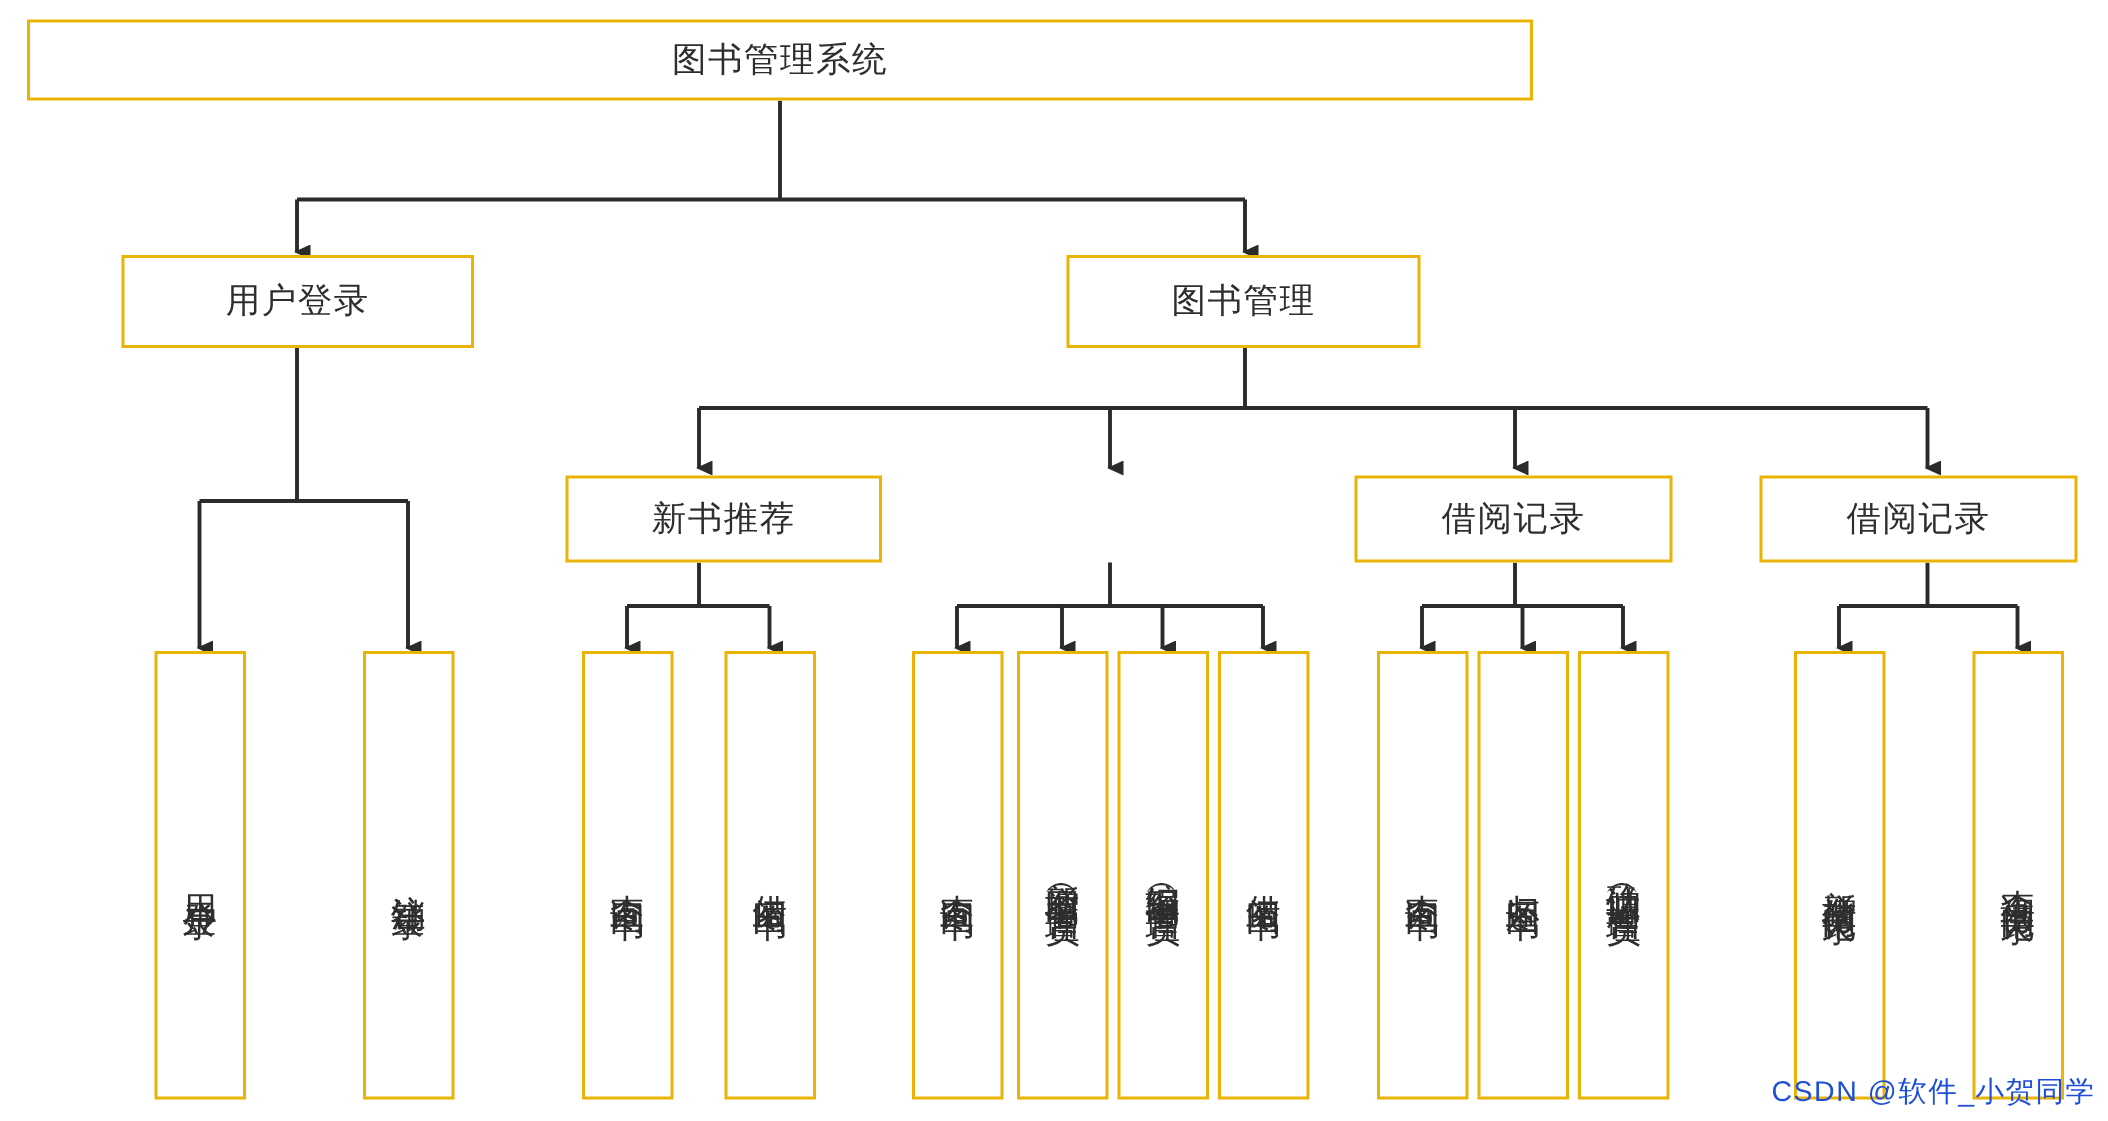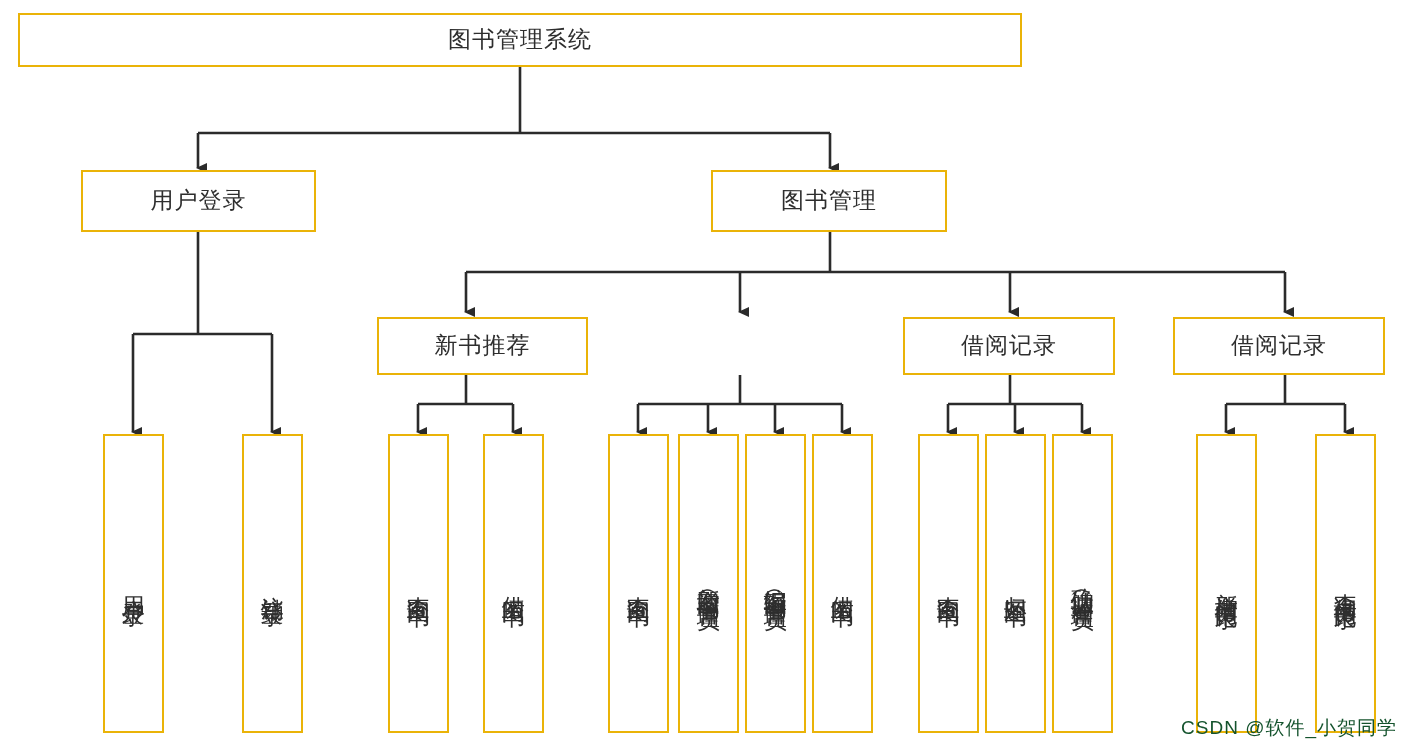--- a/index.html
+++ b/index.html
@@ -55,21 +55,21 @@
     writing-mode: vertical-rl;
     text-orientation: upright;
     text-align: center;
     white-space: nowrap;
   }
   .watermark {
     position: absolute;
     right: 8px;
     bottom: 6px;
     font-size: 19px;
-    color: #14532d;
+    color: #1d4ed8;
     letter-spacing: 1px;
     z-index: 3;
     white-space: nowrap;
   }
 </style>
 </head>
 <body>
 
 <div id="diagram-root">
 

